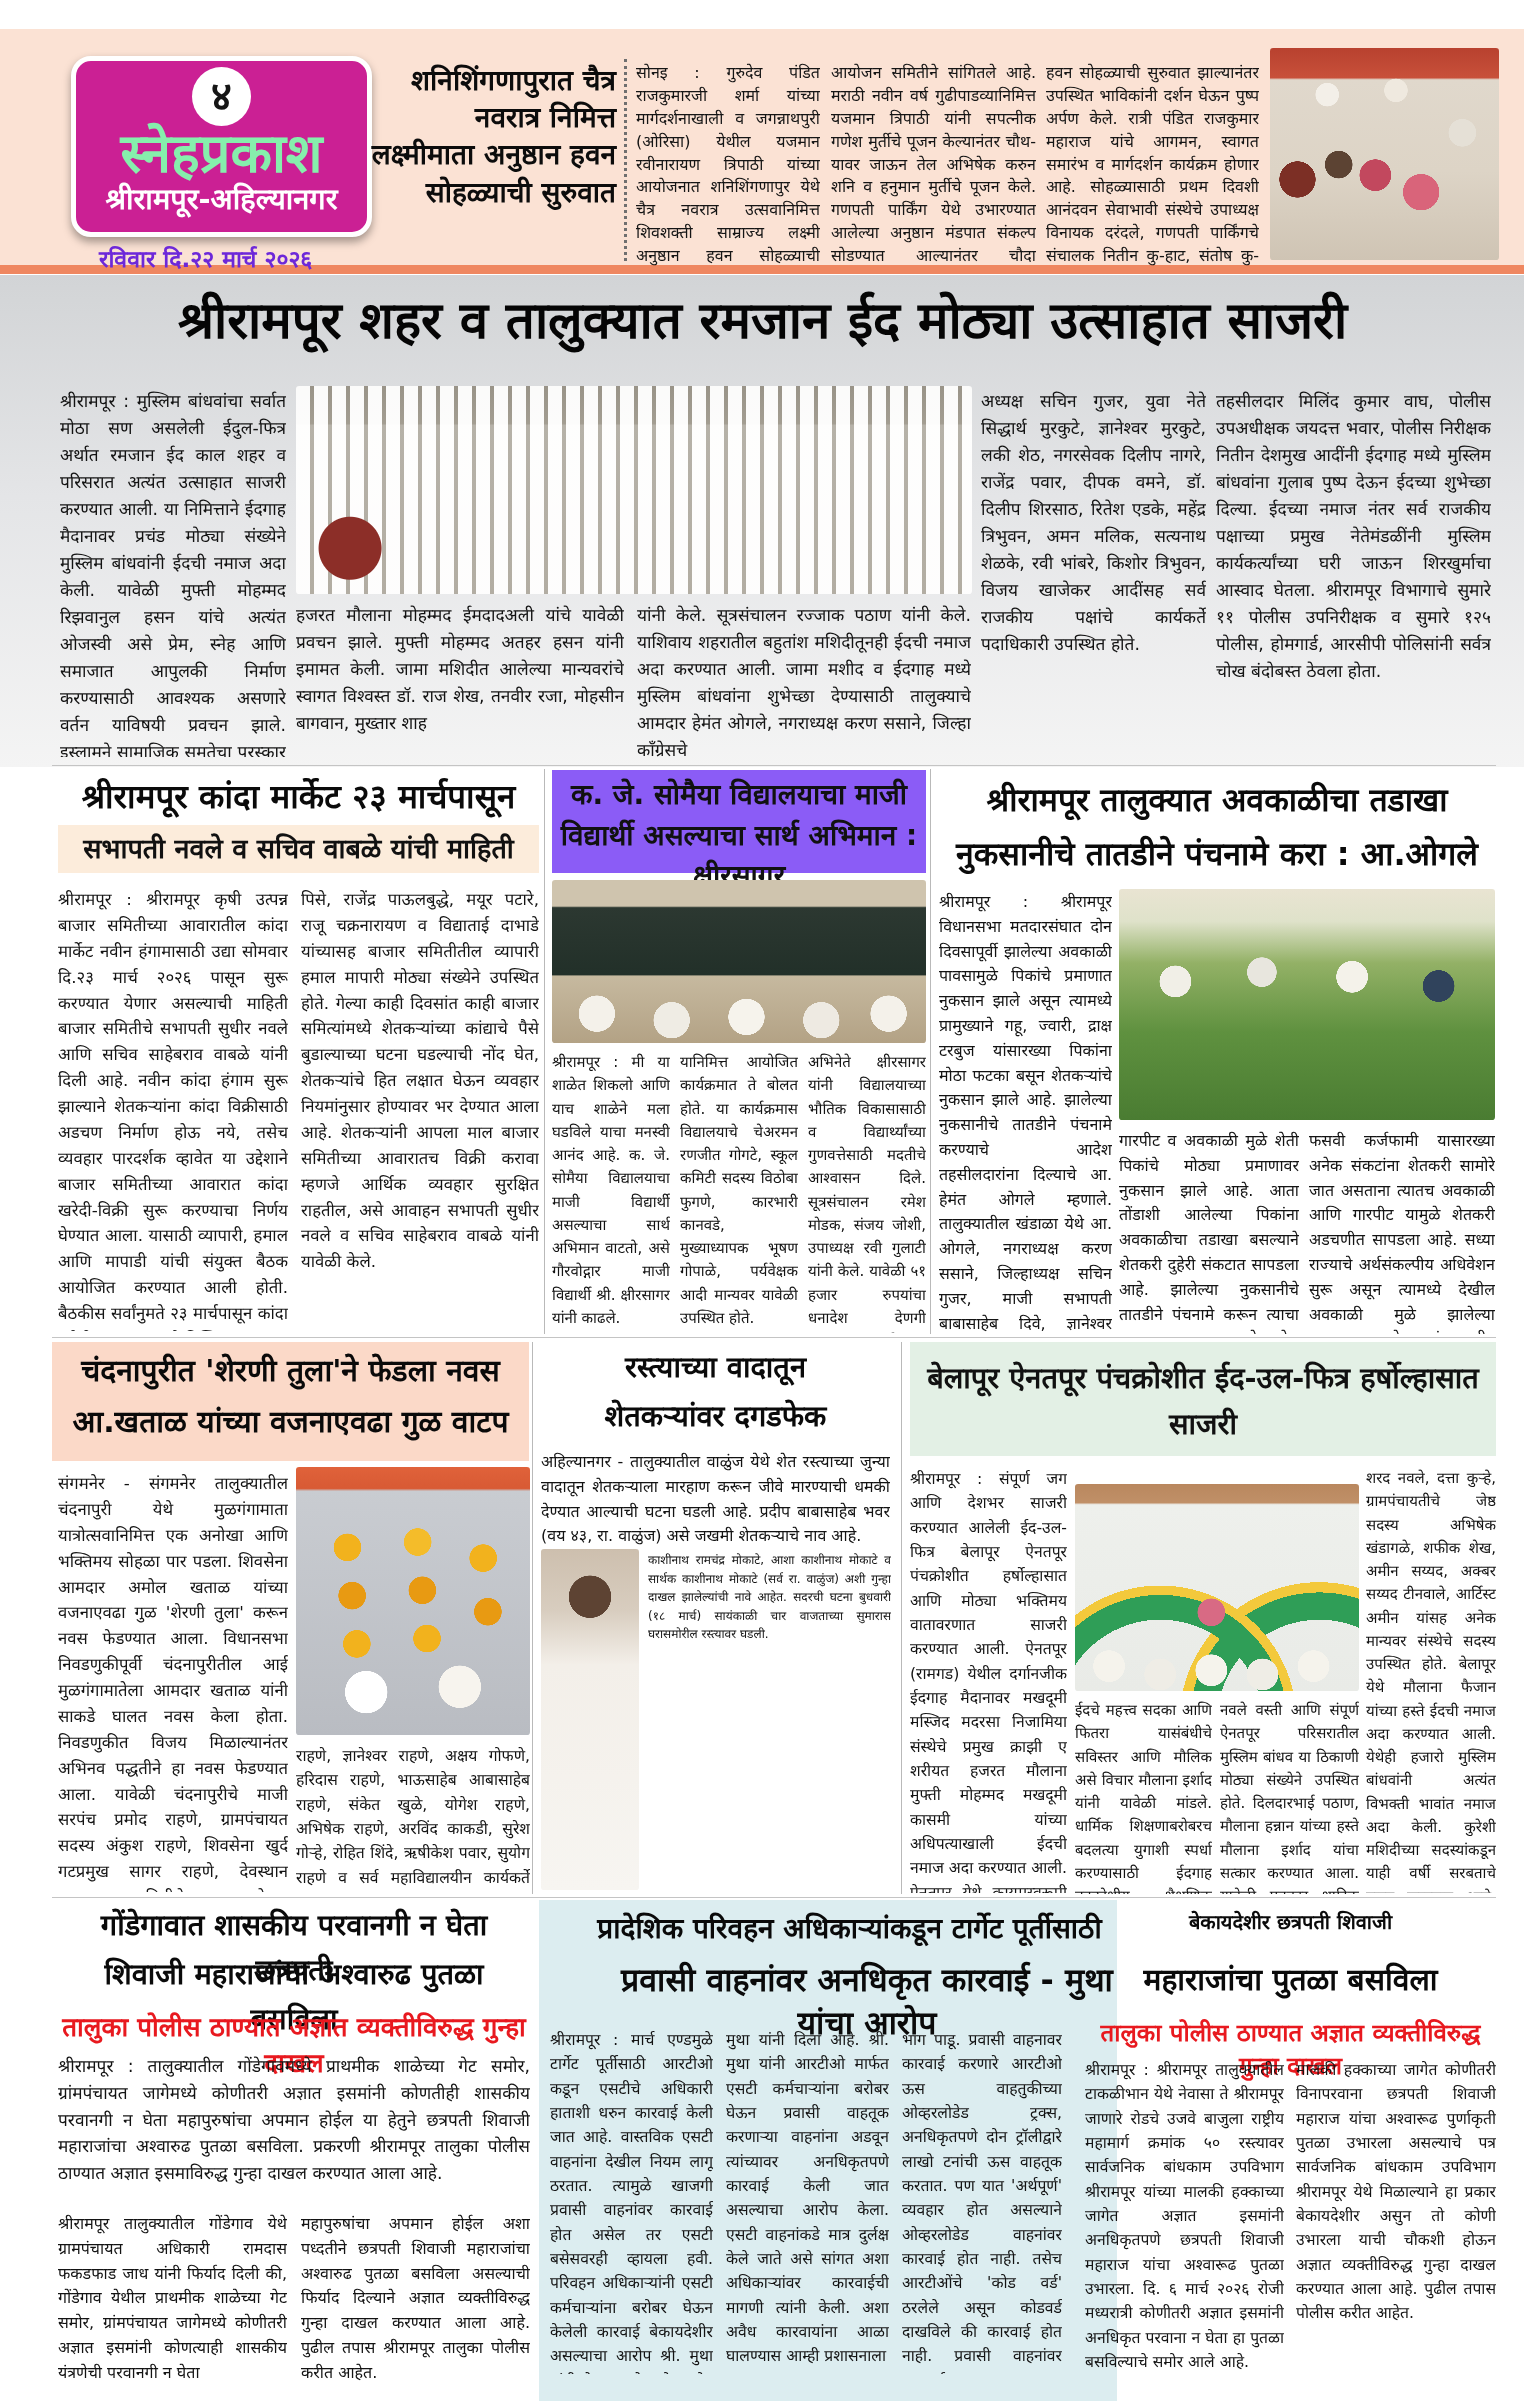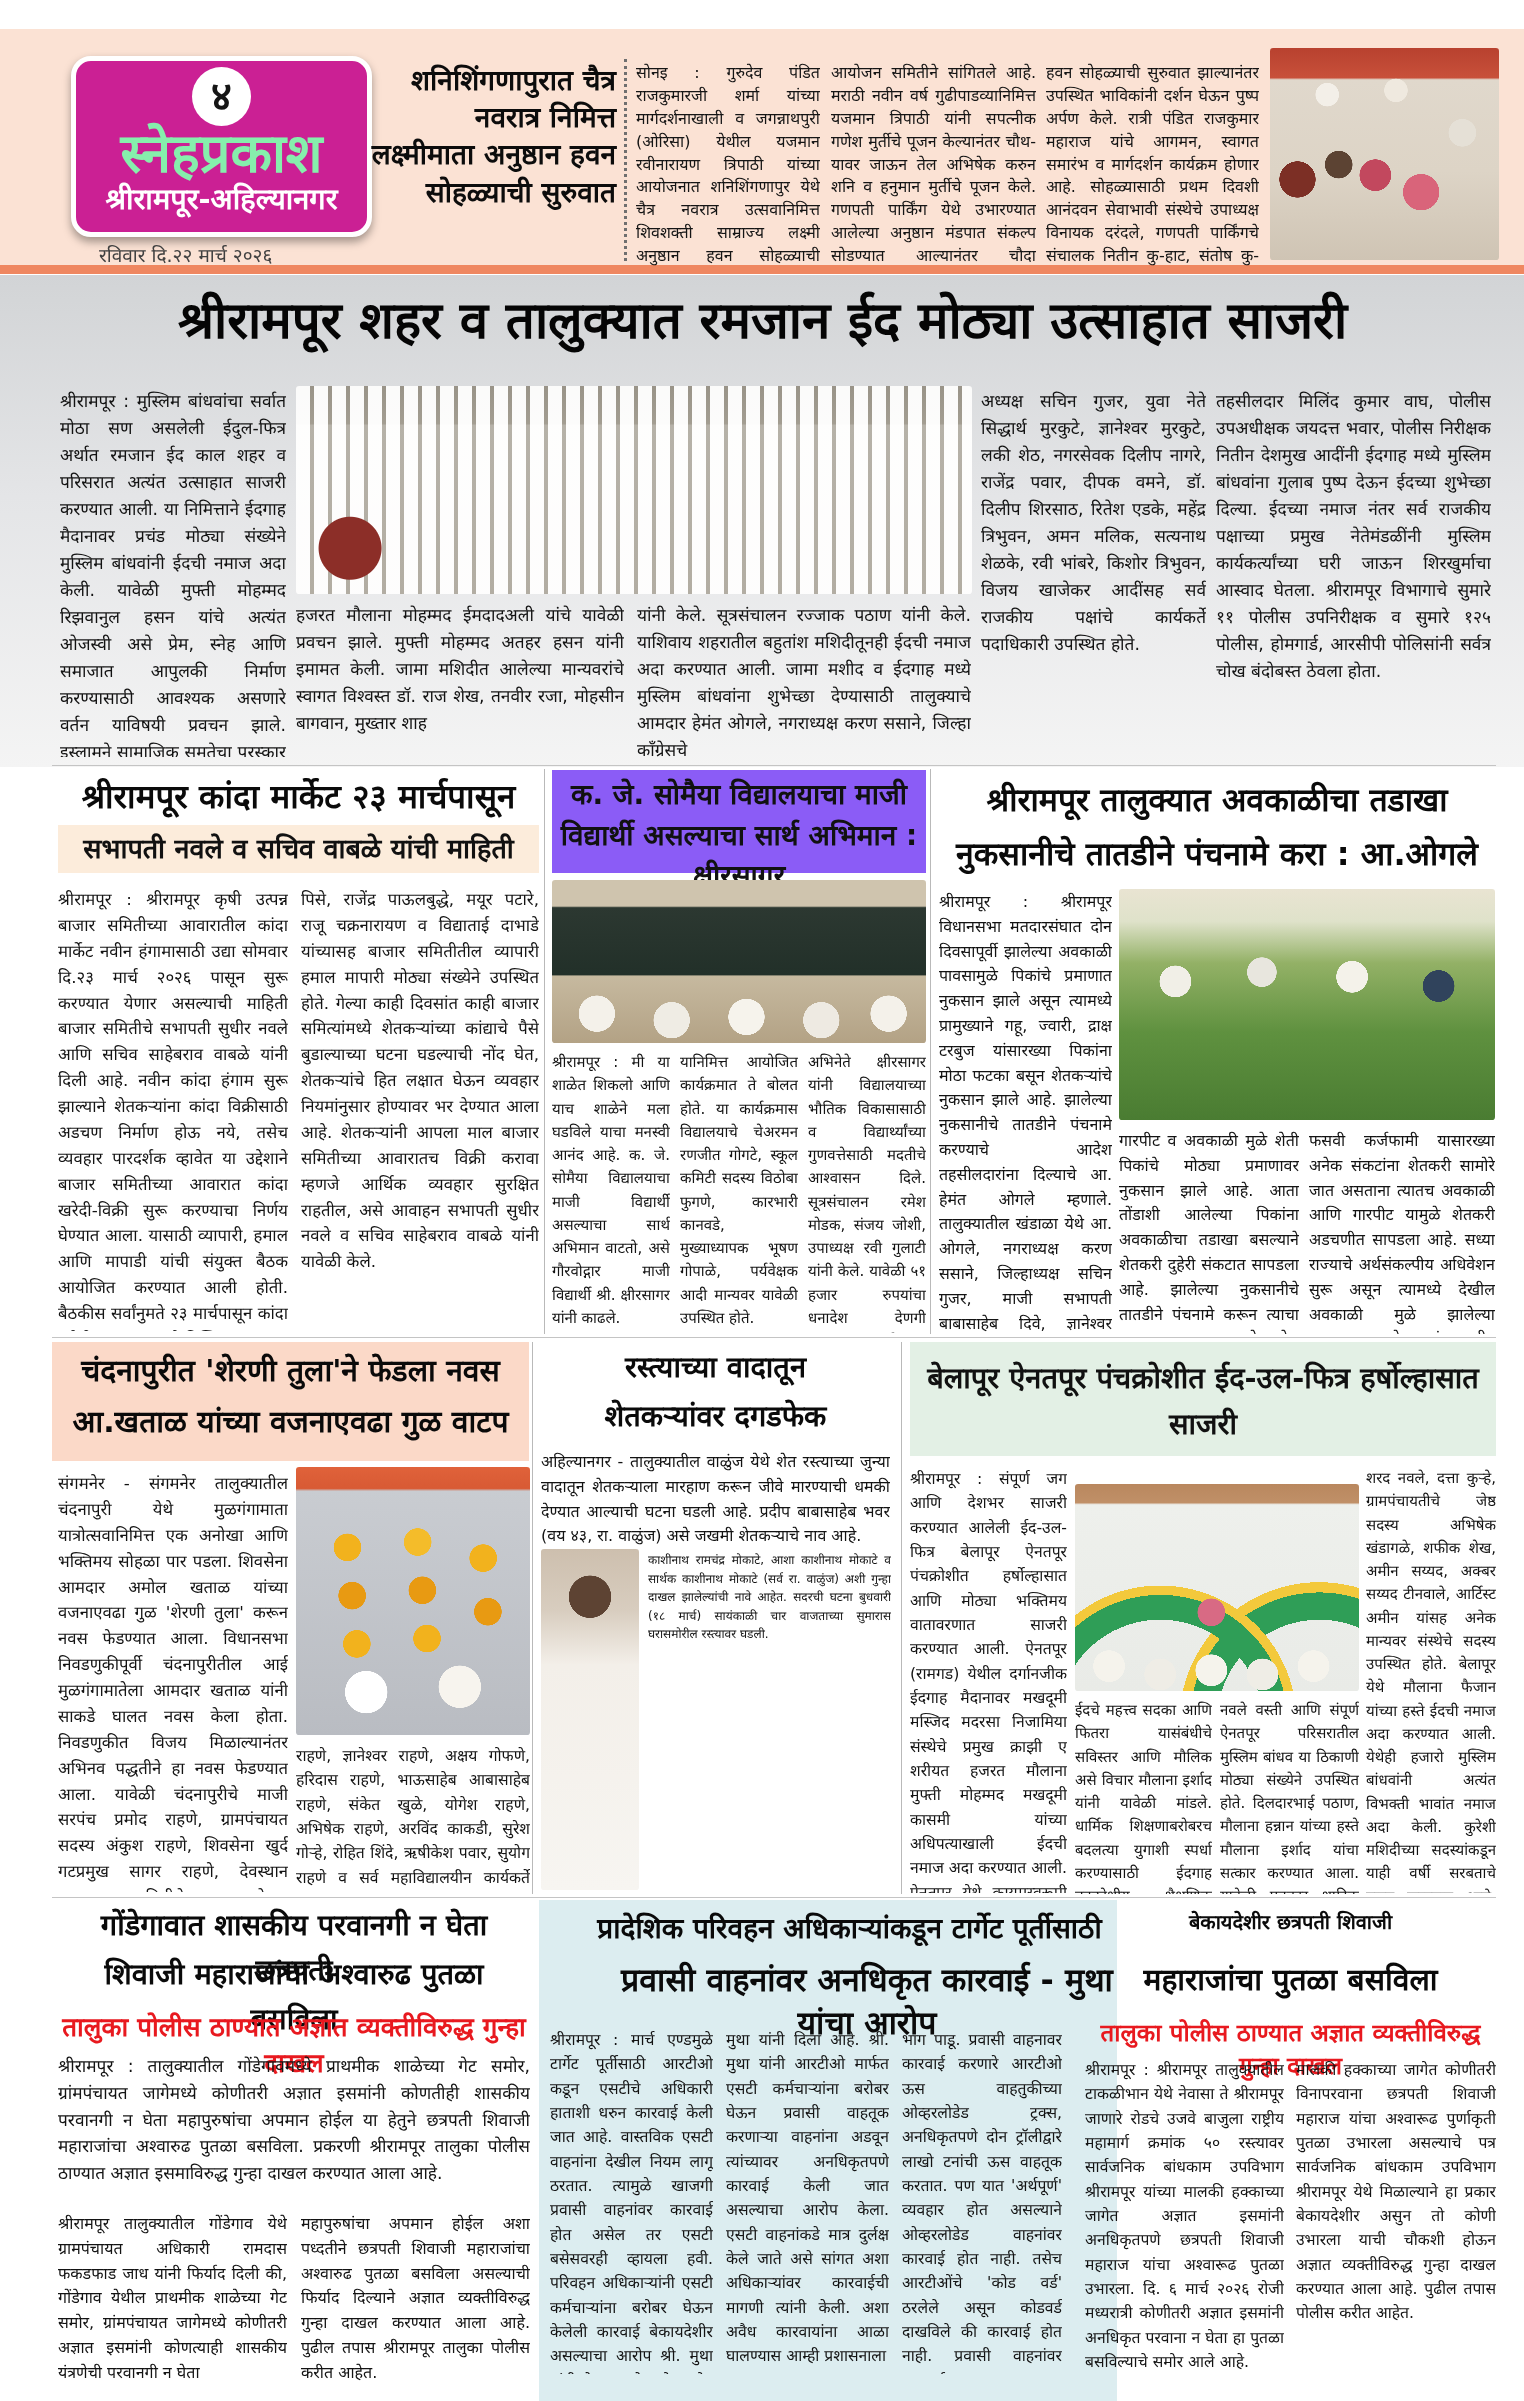--- a/index.html
+++ b/index.html
@@ -11,21 +11,21 @@
 
   
   .topband{left:0;top:29px;width:1525px;height:236px;background:#fbe2d4;}
   .salmonbar{left:0;top:265px;width:1525px;height:9.4px;background:#ef8760;}
   .mast{left:71px;top:56px;width:291px;height:171px;background:#cb2094;border:5.2px solid #ffffff;
         border-radius:20px;box-shadow:0 4.2px 8.4px rgba(0,0,0,.35);text-align:center;}
   .mast .badge{width:59px;height:59px;border-radius:50%;background:#ffffff;margin:6.3px auto 0;
         font-size:40px;font-weight:800;color:#151515;line-height:59px;}
   .mast .title{font-size:54px;font-weight:800;color:#86efac;line-height:1.05;margin-top:0;}
   .mast .subtitle{font-size:29px;font-weight:800;color:#ffffff;line-height:1.15;}
-  .dateline{left:99px;top:242px;width:251px;font-size:19px;font-weight:400;color:#404040;}
+  .dateline{left:99px;top:242px;width:251px;font-size:23px;font-weight:700;color:#6d28d9;}
   .tophead{left:366px;top:62px;width:250px;font-size:28px;line-height:1.33;font-weight:800;text-align:right;color:#0c0c0c;}
   .topdiv{left:624px;top:59px;height:202px;width:0;border-left:3.1px dotted #6f6f6f;}
   .topcol{top:62px;height:205px;font-size:16px;line-height:1.43;color:#151515;}
   .ph{border-radius:3.1px;}
 
   .ph-hawan{left:1270px;top:48px;width:229px;height:212px;
     background:
       radial-gradient(circle at 12% 62%, #7c2f25 0 18px, rgba(0,0,0,0) 18.3px),
       radial-gradient(circle at 30% 55%, #5c4333 0 13.6px, rgba(0,0,0,0) 14px),
       radial-gradient(circle at 46% 60%, #c2485e 0 15.7px, rgba(0,0,0,0) 16px),

